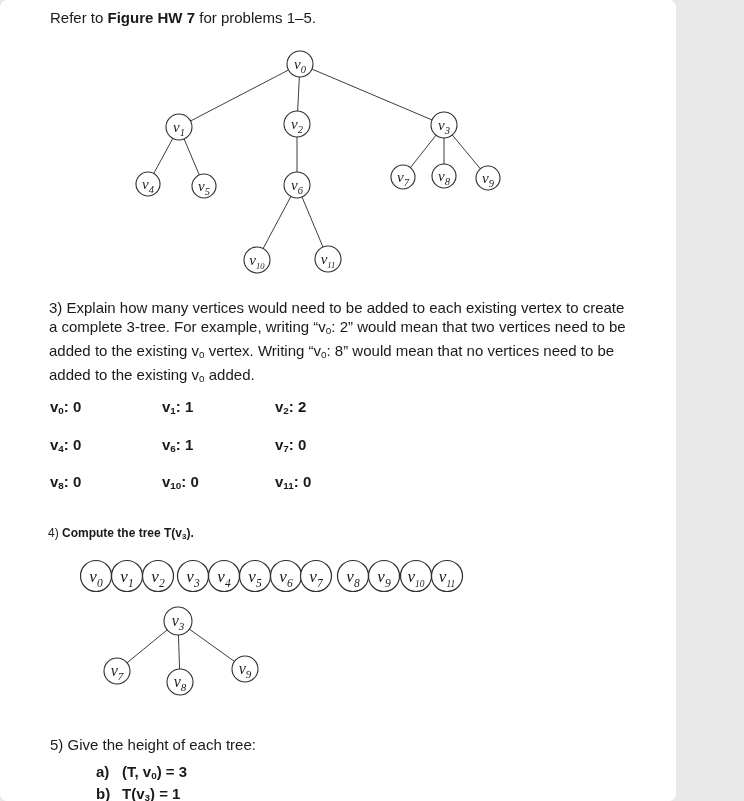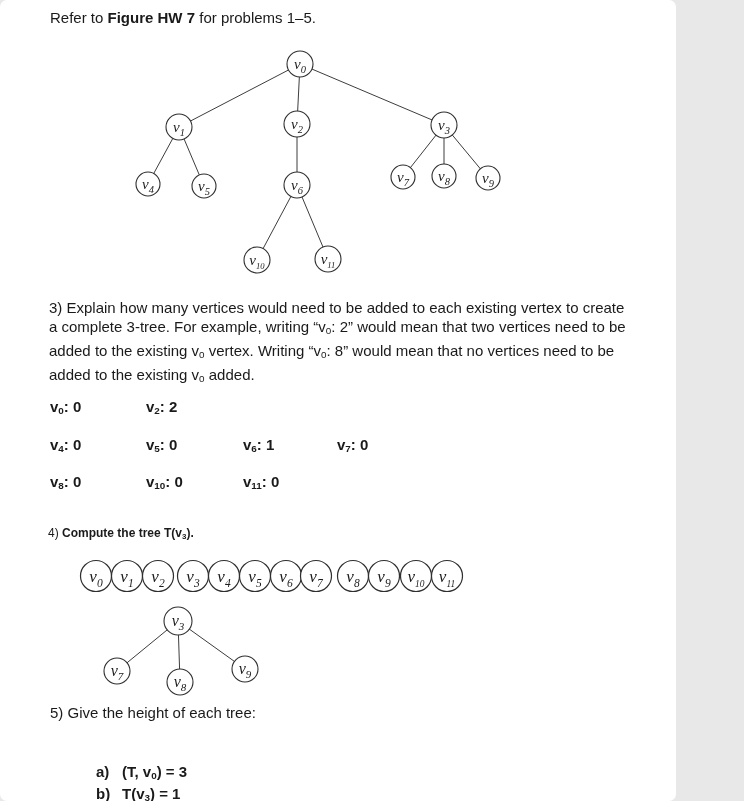--- a/index.html
+++ b/index.html
@@ -13,23 +13,23 @@
     border-radius:7px;
   }
   .abs{position:absolute;}
   .b{font-weight:bold;}
   .i{}
   .sub{font-size:0.66em;vertical-align:-0.24em;}
   .hdr{left:50px;top:9px;font-size:15px;}
   .q3{left:49px;top:298px;width:670px;font-size:15px;line-height:19.3px;}
   .q3 .tline{white-space:nowrap;}
   .ans-grid{left:50px;top:398px;font-weight:bold;font-size:15px;}
-  .ans-row{display:grid;grid-template-columns:96px 97px 94px 110px;height:37.5px;}
+  .ans-row{display:grid;grid-template-columns:96px 97px 94px 110px;height:37.5px;gap:16px;}
   .q4{left:48px;top:526px;font-size:12px;}
-  .q5{left:50px;top:704px;font-size:15px;}
+  .q5{left:50px;top:736px;font-size:15px;}
   .q5-items{left:96px;top:763px;font-size:15px;font-weight:bold;}
   .q5-row{display:flex;line-height:18px;}
   .q5-label{width:26px;}
   svg{display:block;}
   svg text{
     font-family:"Liberation Serif","DejaVu Serif",serif;
     font-style:italic;
     fill:#1c1c1c;
   }
 </style>
@@ -105,25 +105,25 @@
   <div class="abs q3">
       <div class="tline"><span>3) Explain how many vertices would need to be added to each existing vertex to create</span></div>
       <div class="tline"><span>a </span><span class="i">complete</span><span> 3-tree. For example, writing “v</span><span class="sub">0</span><span>: 2” would mean that two vertices need to be</span></div>
       <div class="tline"><span>added to the existing v</span><span class="sub">0</span><span> vertex. Writing “v</span><span class="sub">0</span><span>: 8” would mean that no vertices need to be</span></div>
       <div class="tline"><span>added to the existing v</span><span class="sub">0</span><span> added.</span></div>
     </div>
 
   <div class="abs ans-grid">
       <div class="ans-row">
         <div><span>v</span><span class="sub">0</span><span>: 0</span></div>
+        <div><span>v</span><span class="sub">1</span><span>: 1</span></div>
         <div><span>v</span><span class="sub">2</span><span>: 2</span></div>
       </div>
       <div class="ans-row">
         <div><span>v</span><span class="sub">4</span><span>: 0</span></div>
-        <div><span>v</span><span class="sub">5</span><span>: 0</span></div>
         <div><span>v</span><span class="sub">6</span><span>: 1</span></div>
         <div><span>v</span><span class="sub">7</span><span>: 0</span></div>
       </div>
       <div class="ans-row">
         <div><span>v</span><span class="sub">8</span><span>: 0</span></div>
         <div><span>v</span><span class="sub">10</span><span>: 0</span></div>
         <div><span>v</span><span class="sub">11</span><span>: 0</span></div>
       </div>
     </div>
 

